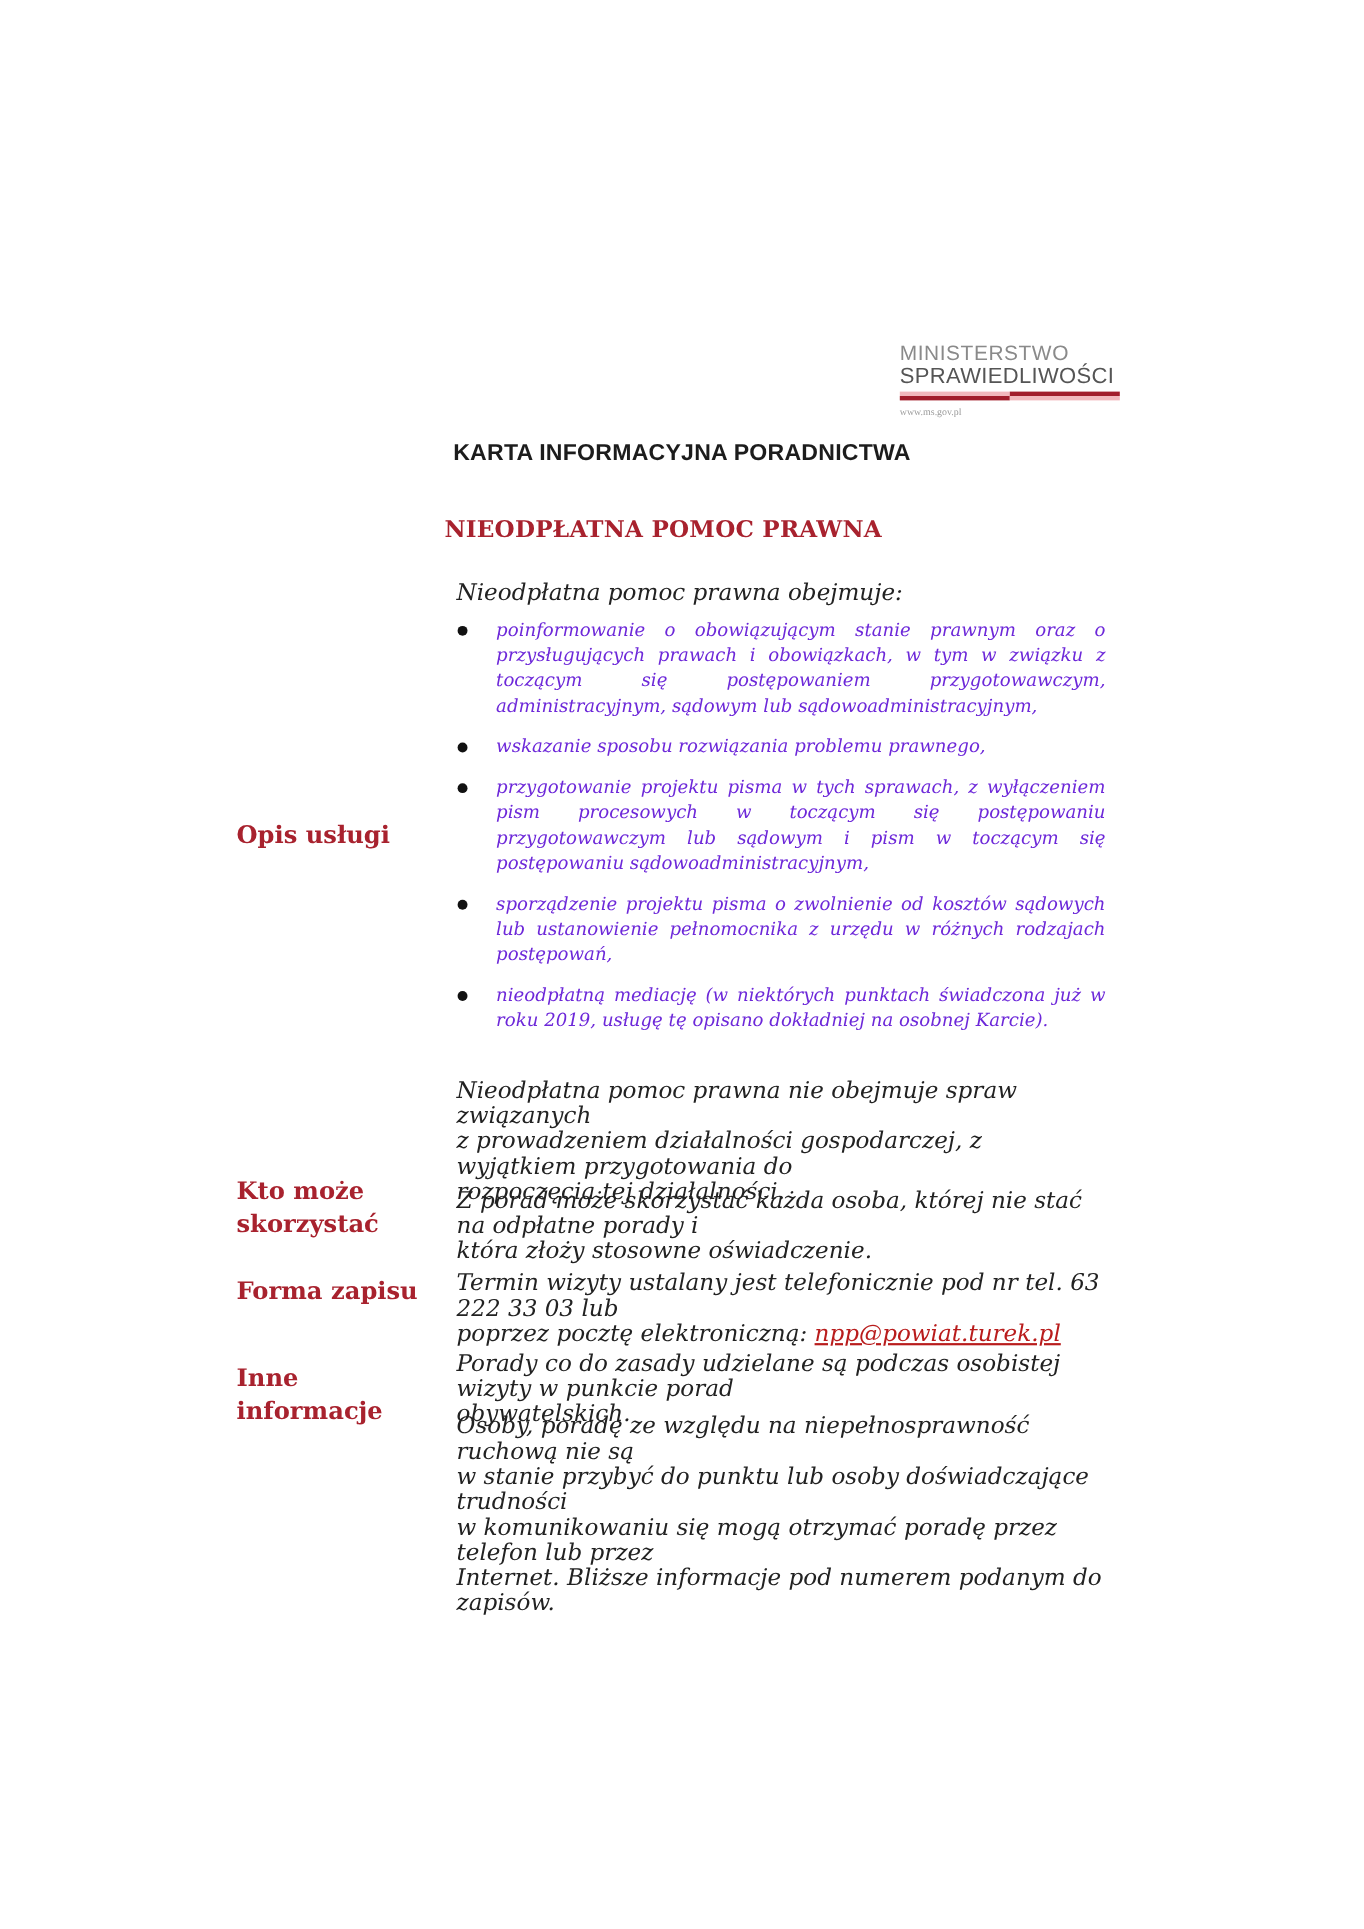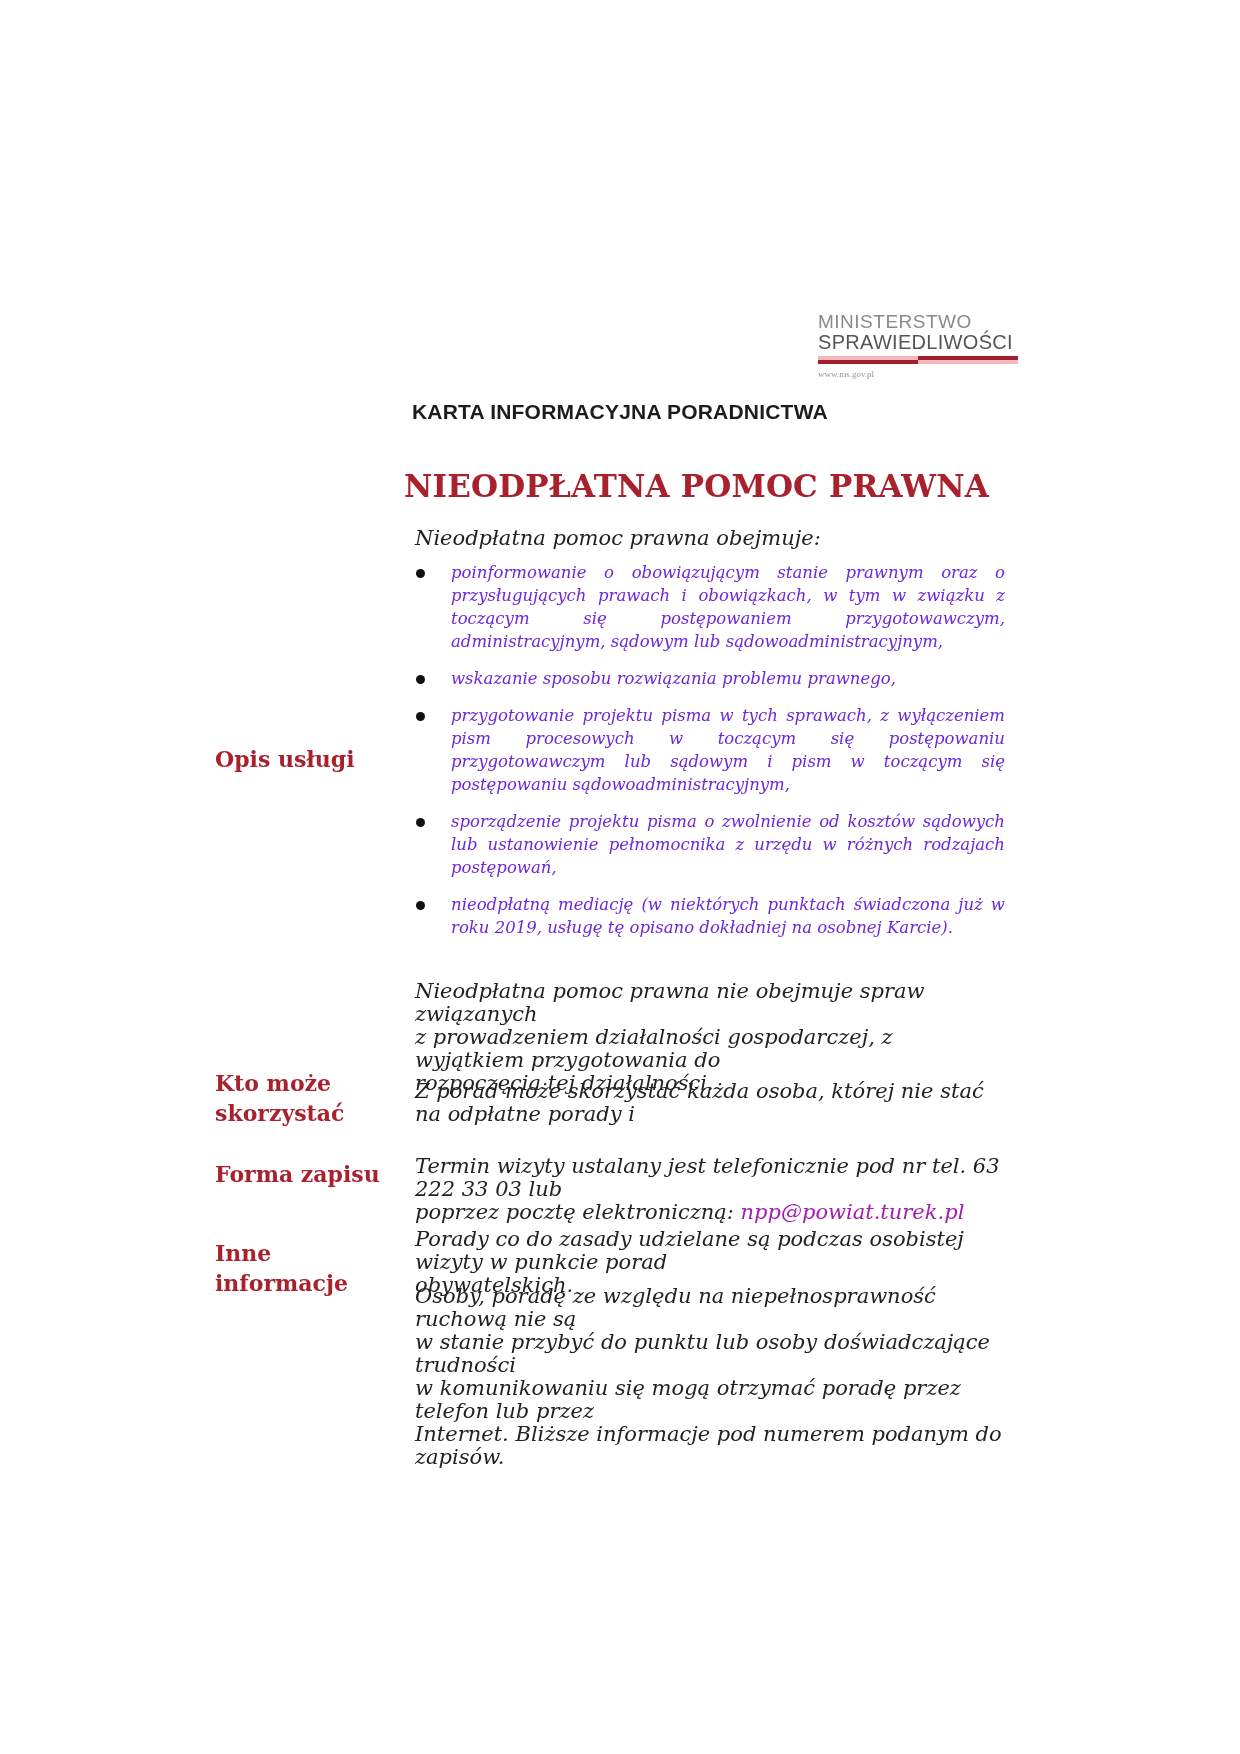--- a/index.html
+++ b/index.html
@@ -14,35 +14,35 @@
   .logo .bar { position: relative; height: 9px; margin-top: 4px; width: 200px; }
   .logo .bar .a { position: absolute; left: 0; top: 0; width: 100px; height: 4px; background: #f2b8bd; }
   .logo .bar .b { position: absolute; left: 0; top: 4px; width: 100px; height: 4px; background: #a21e2c; }
   .logo .bar .c { position: absolute; left: 100px; top: 0; width: 100px; height: 4px; background: #a21e2c; }
   .logo .bar .d { position: absolute; left: 100px; top: 4px; width: 100px; height: 4px; background: #f2b8bd; }
   .logo .url { font-family: "Liberation Serif", serif; font-size: 9px; color: #999; margin-top: 4px; }
 
   .kicker { position: absolute; left: 412px; top: 400px; font-family: "Liberation Sans", sans-serif;
             font-weight: bold; font-size: 21px; color: #1c1c1c; letter-spacing: 0.2px; }
   .title { position: absolute; left: 404px; top: 468px; font-family: "DejaVu Serif", serif;
-           font-weight: bold; font-size: 31px; color: #a8222e; letter-spacing: 0.2px; }
+           font-weight: bold; font-size: 21px; color: #a8222e; letter-spacing: 0.2px; }
 
   .label { position: absolute; width: 200px; left: 215px; text-align: left;
            font-family: "DejaVu Serif", serif; font-weight: bold; font-size: 22px;
            color: #a8222e; line-height: 30px; }
 
   .txt { position: absolute; left: 415px; width: 590px; font-style: italic; font-size: 21px;
          line-height: 23px; color: #222; font-family: "DejaVu Serif", serif; }
 
   .bullets { position: absolute; left: 415px; width: 590px; top: 561px; margin: 0; padding: 0; list-style: none; }
   .bullets li { position: relative; padding-left: 36px; font-style: italic; font-size: 16.5px;
                 line-height: 23px; text-align: justify; margin-bottom: 14px; color: #6d28d9; }
   .bullets li .dot { position: absolute; left: 1px; top: 8px; width: 9px; height: 9px; border-radius: 50%; background: #111; }
 
-  a.mail { color: #a21caf; }
+  a.mail { color: #b91c1c; text-decoration: underline; }
 </style>
 </head>
 <body>
 
 <div class="logo">
   <div class="l1">MINISTERSTWO</div>
   <div class="l2">SPRAWIEDLIWOŚCI</div>
   <div class="bar">
     <div class="a"></div>
       <div class="b"></div>
@@ -87,20 +87,21 @@
   <div>z prowadzeniem działalności gospodarczej, z wyjątkiem przygotowania do</div>
   <div>rozpoczęcia tej działalności.</div>
 </div>
 
 <div class="label" style="top:1068px;">
   <div>Kto może</div>
   <div>skorzystać</div>
 </div>
 <div class="txt" style="top:1080px;">
   <div>Z porad może skorzystać każda osoba, której nie stać na odpłatne porady i</div>
+  <div>która złoży stosowne oświadczenie.</div>
 </div>
 
 <div class="label" style="top:1159px;">Forma zapisu</div>
 <div class="txt" style="top:1155px;">
   <div>Termin wizyty ustalany jest telefonicznie pod nr  tel. 63 222 33 03 lub</div>
   <div>
     <span>poprzez pocztę elektroniczną: </span><a class="mail">npp@powiat.turek.pl</a>
   </div>
 </div>
 

